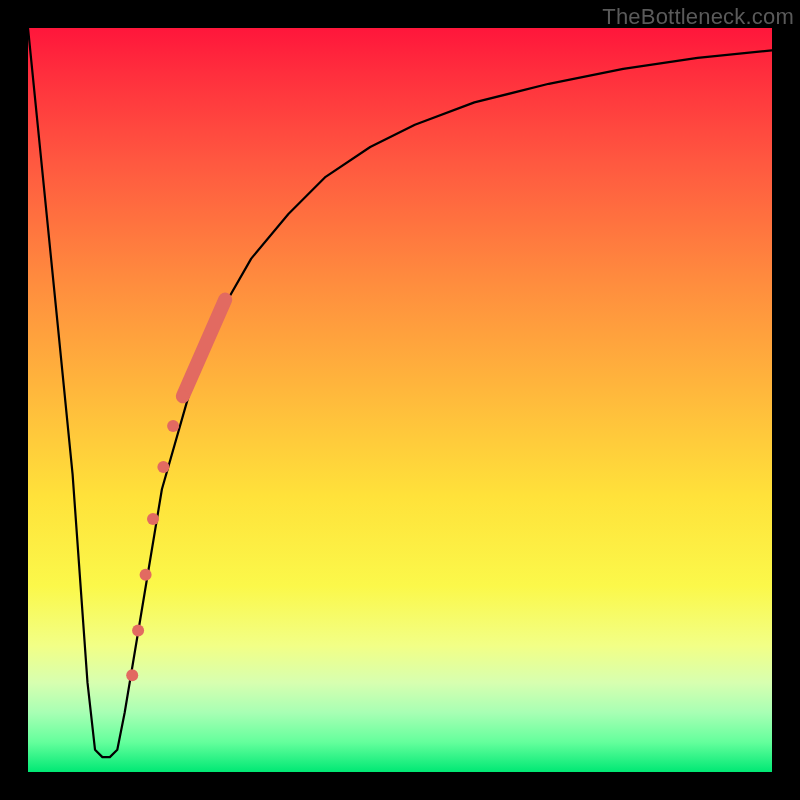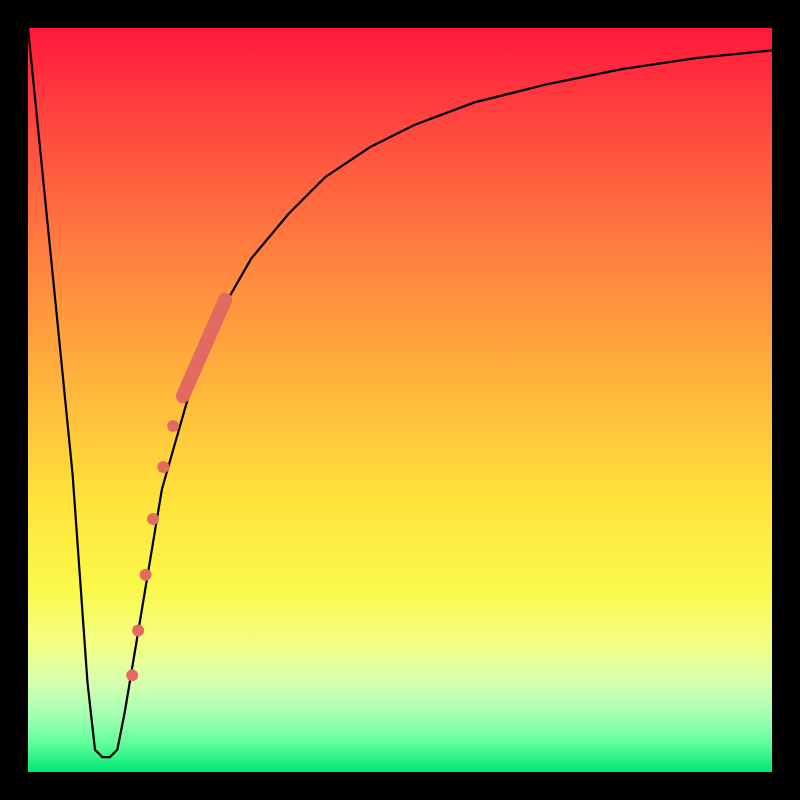--- a/index.html
+++ b/index.html
@@ -74,13 +74,14 @@
           <circle cx="154.8" cy="368.3" r="6" fill="#e26a61"></circle>
           <circle cx="135.4" cy="439.0" r="6" fill="#e26a61"></circle>
           <circle cx="125.0" cy="491.0" r="6" fill="#e26a61"></circle>
           <circle cx="117.6" cy="546.8" r="6" fill="#e26a61"></circle>
           <circle cx="110.1" cy="602.6" r="6" fill="#e26a61"></circle>
           <circle cx="104.2" cy="647.3" r="6" fill="#e26a61"></circle>
         </g>
     </svg>
 
   </div>
+  <div class="watermark">TheBottleneck.com</div>
 </div>
 
 </body></html>

